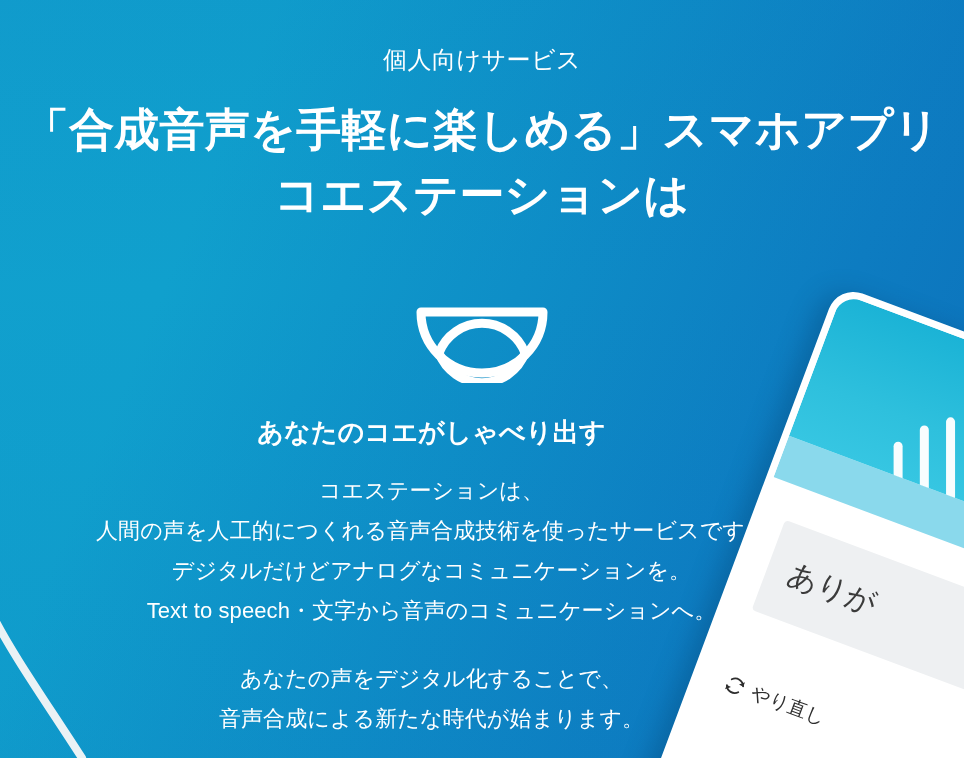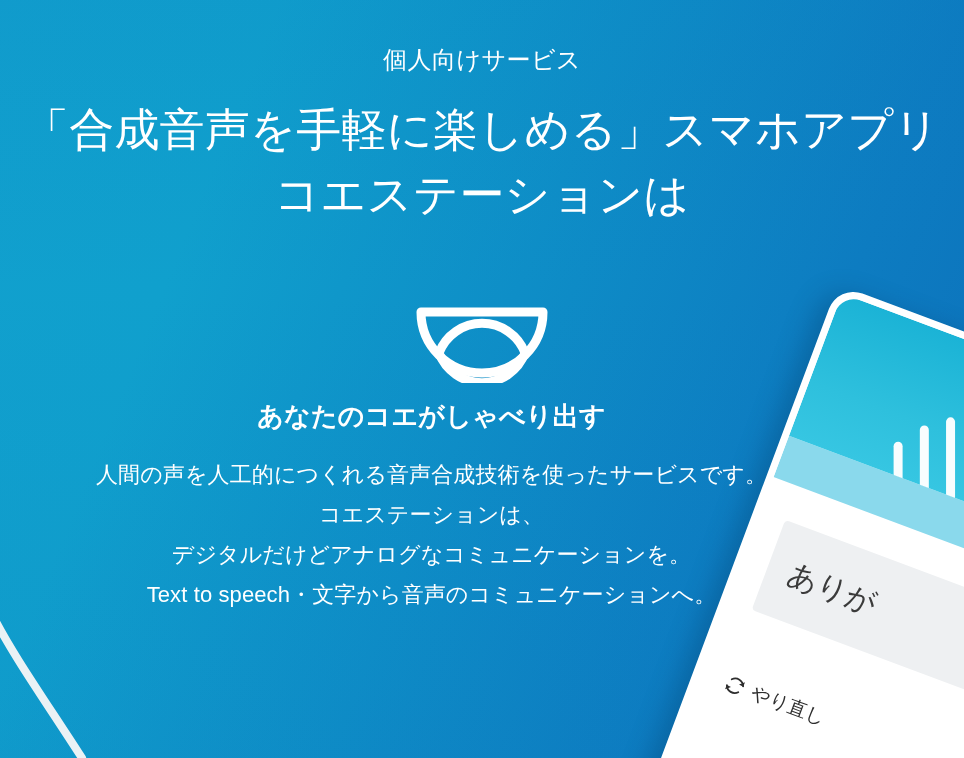--- a/index.html
+++ b/index.html
@@ -36,42 +36,42 @@
   .eyebrow {
     margin-top: 46px;
     font-size: 24px;
     line-height: 1.2;
     font-weight: 400;
     letter-spacing: 0.02em;
   }
   .headline {
     margin-top: 22px;
     font-size: 45px;
-    font-weight: 400;
+    font-weight: 700;
     line-height: 1.45;
     letter-spacing: 0.005em;
   }
   .headline .ln { display: block; }
 
   
   .logo-wrap {
     position: absolute;
     top: 303px;
     left: 0;
     width: 964px;
     display: flex;
     justify-content: center;
     z-index: 6;
   }
   .logo-wrap svg { display: block; }
 
   
   .body-copy {
     position: absolute;
-    top: 400px;
+    top: 416px;
     left: 0;
     width: 863px;
     text-align: center;
     color: #ffffff;
     z-index: 6;
   }
   .lead {
     font-size: 26px;
     font-weight: 700;
     line-height: 1.25;
@@ -229,20 +229,24 @@
       <svg width="138" height="80" viewBox="0 0 138 80" aria-hidden="true">
         <path d="M8 9 H130 A 61 61 0 0 1 8 9 Z" fill="none" stroke="#ffffff" stroke-width="9" stroke-linejoin="round"></path>
         <path d="M26 50 A 46 46 0 0 1 112 50 A 46 46 0 0 1 26 50 Z" fill="none" stroke="#ffffff" stroke-width="9" stroke-linejoin="round"></path>
       </svg>
     </span>
   </div>
 
   <div class="body-copy">
     <div class="lead">あなたのコエがしゃべり出す</div>
     <div class="para first">
+      <span class="ln">コエステーションは、</span>
       <span class="ln">人間の声を人工的につくれる音声合成技術を使ったサービスです。</span>
-      <span class="ln">コエステーションは、</span>
       <span class="ln">デジタルだけどアナログなコミュニケーションを。</span>
       <span class="ln">Text to speech・文字から音声のコミュニケーションへ。</span>
     </div>
+    <div class="para second">
+      <span class="ln">あなたの声をデジタル化することで、</span>
+      <span class="ln">音声合成による新たな時代が始まります。</span>
+    </div>
   </div>
 
 </div>
 
 </body></html>

